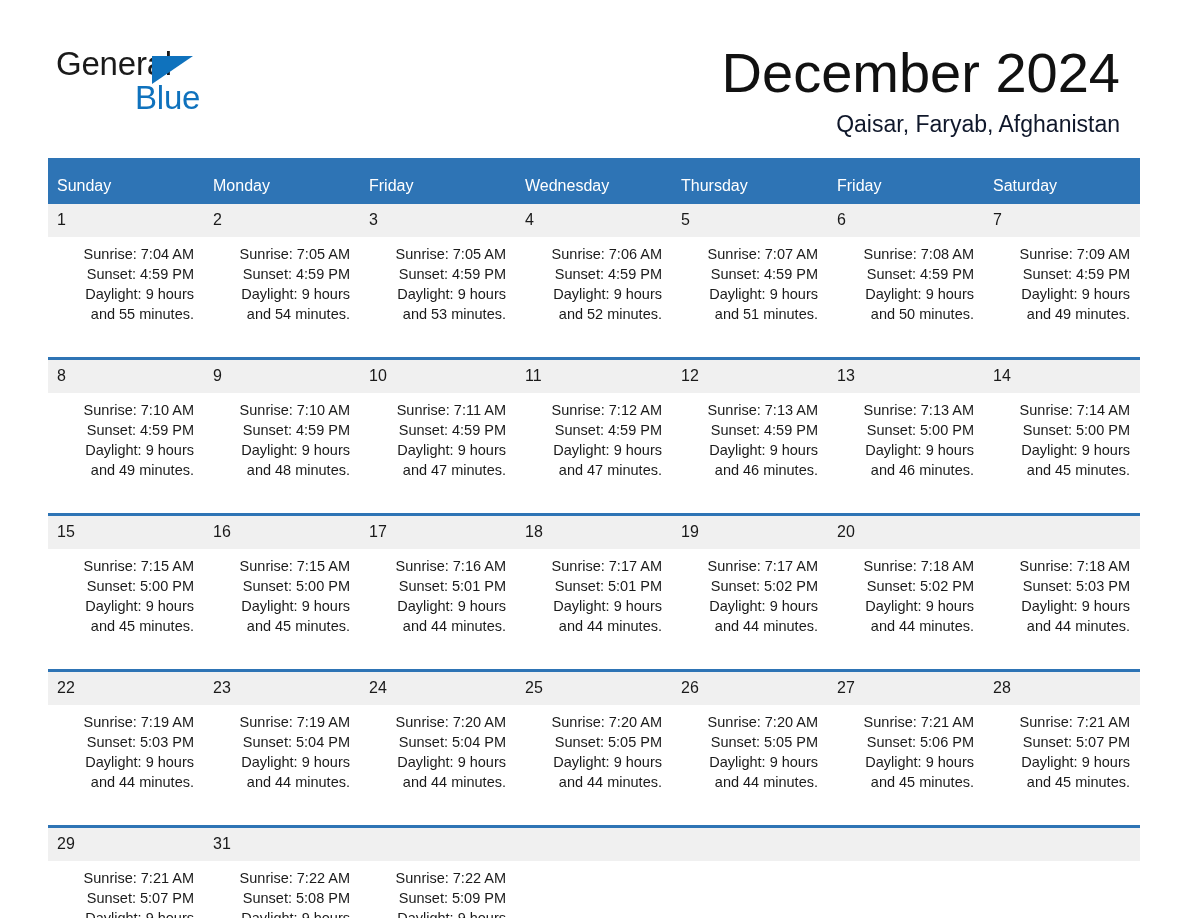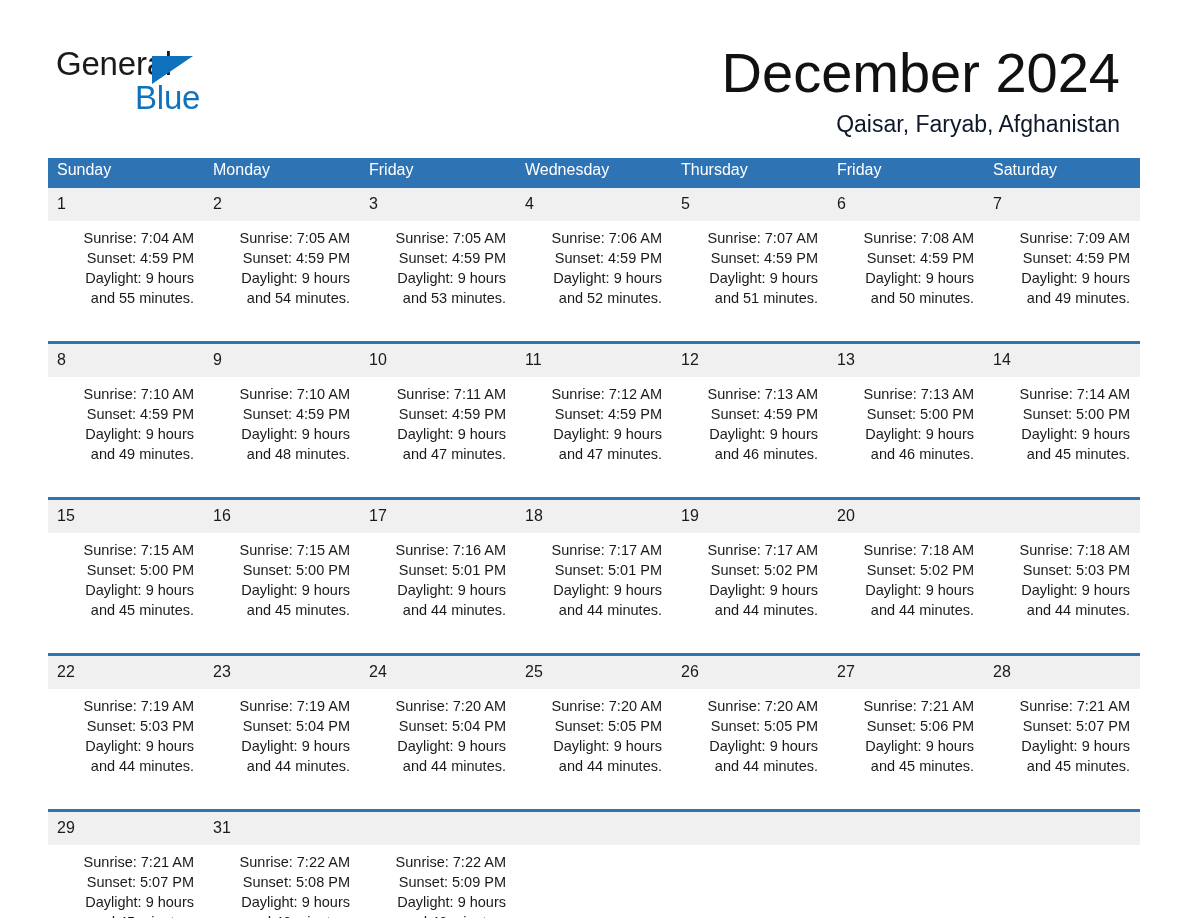--- a/index.html
+++ b/index.html
@@ -93,21 +93,21 @@
   }
   .wk-head {
     display: grid;
     grid-template-columns: repeat(7, 1fr);
     background: #2e74b5;
   }
   .wk-head .dayname {
     color: #ffffff;
     font-size: 16px;
     line-height: 20px;
-    padding: 2px 0 8px 9px;
+    padding: 18px 0 8px 9px;
     box-sizing: border-box;
     white-space: nowrap;
   }
 
   .week {
     margin-top: 0;
   }
   .week + .week {
     margin-top: 20px;
   }

